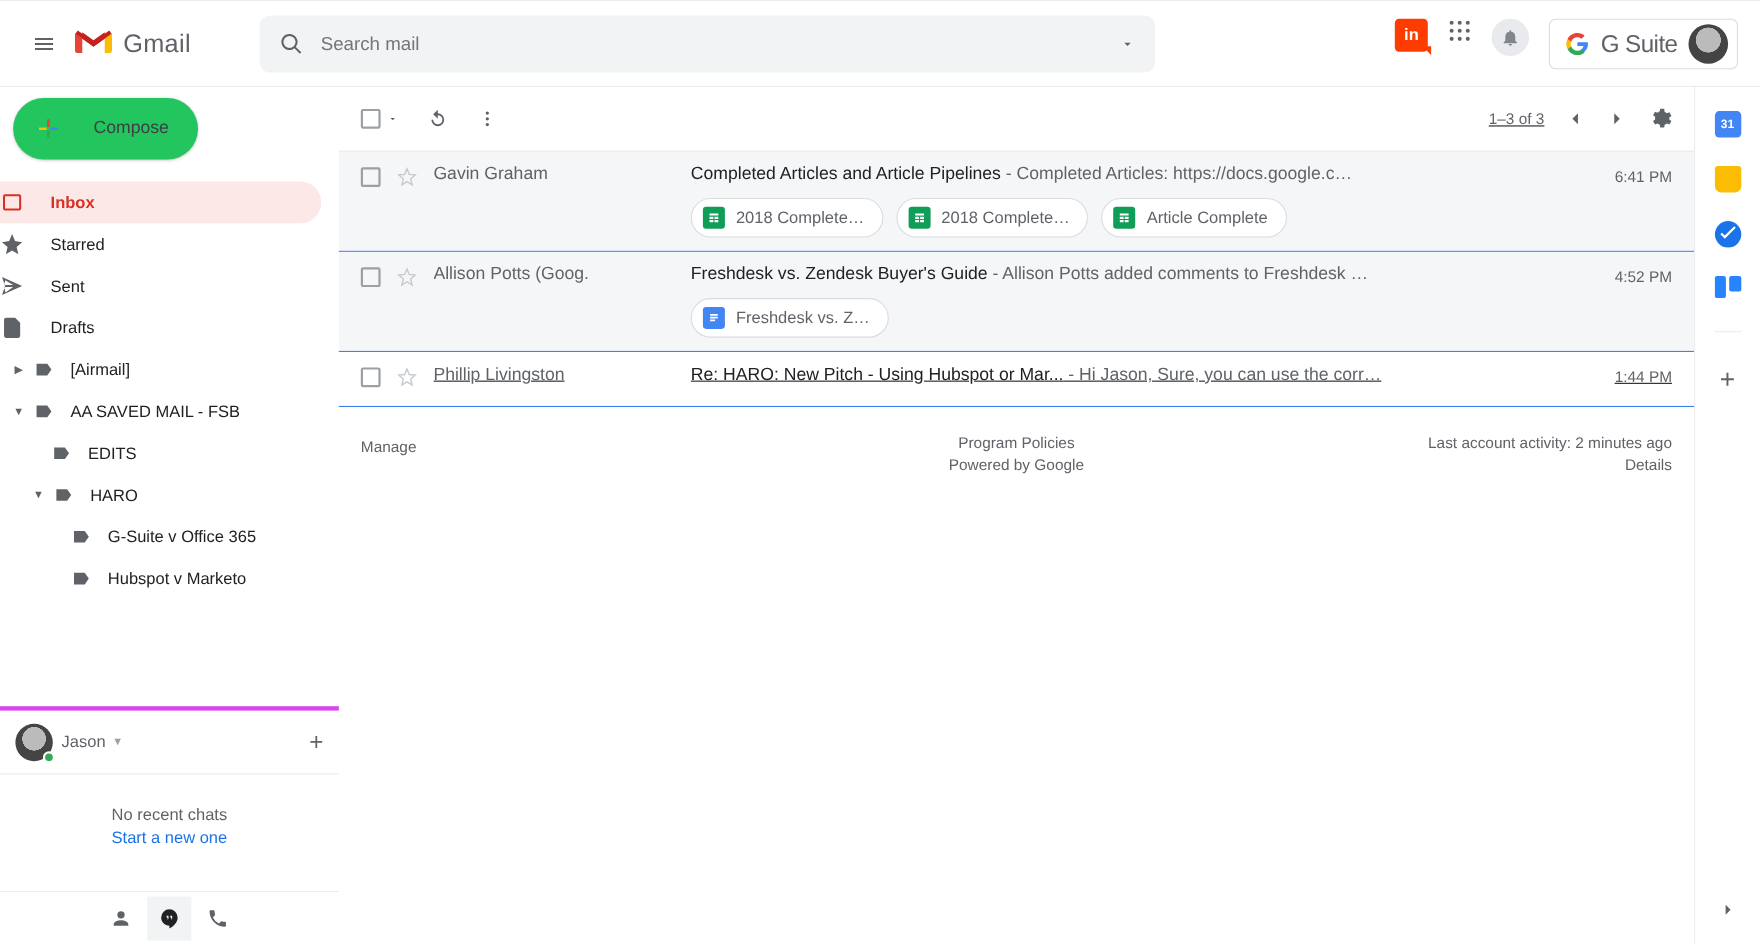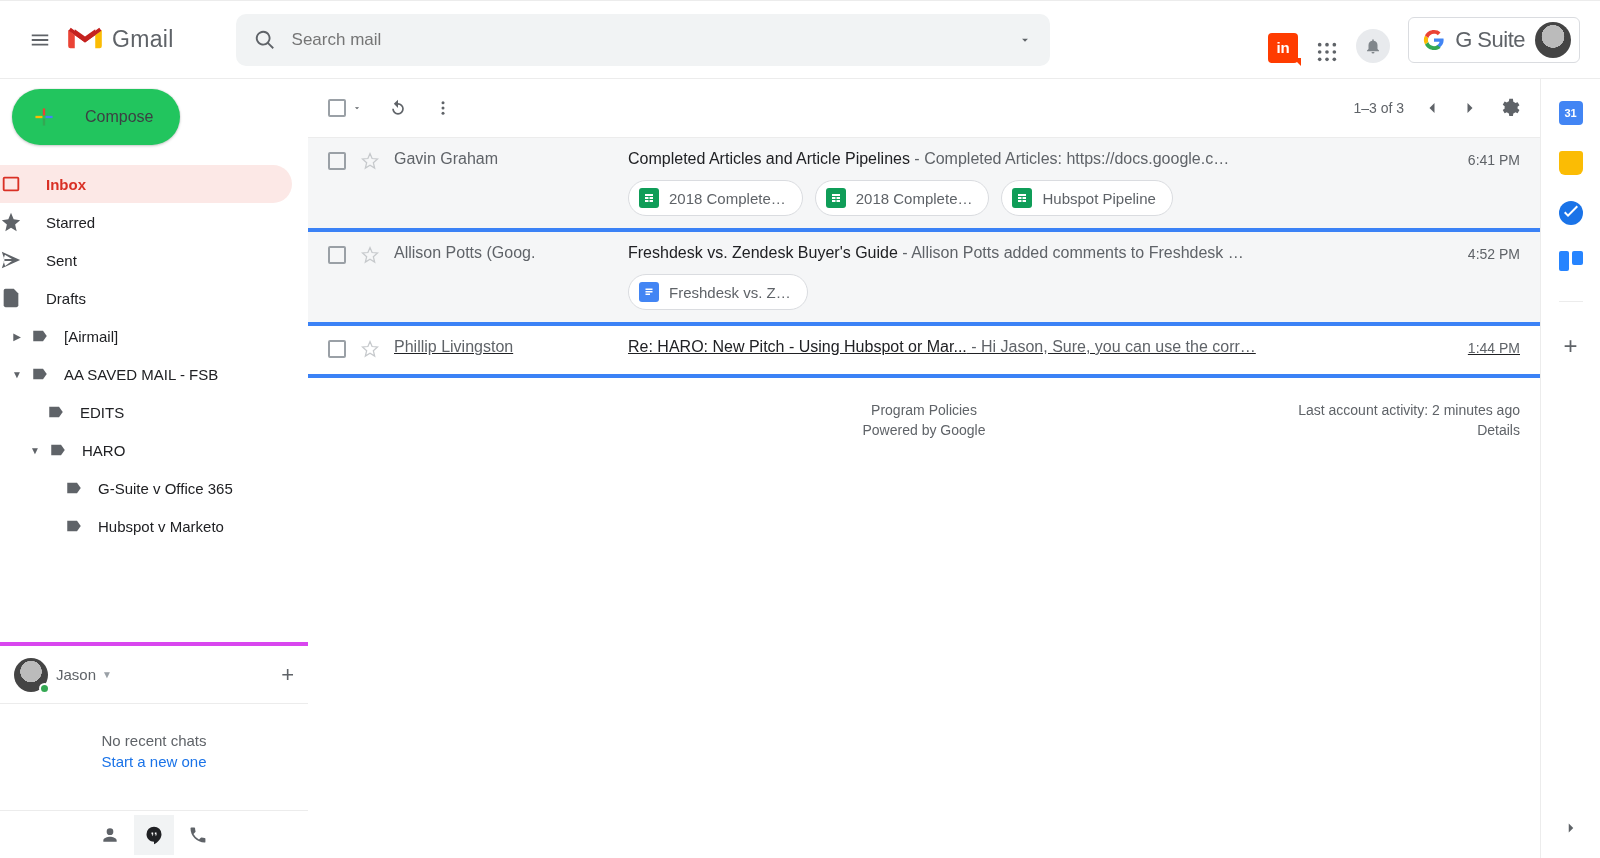--- a/index.html
+++ b/index.html
@@ -5,21 +5,21 @@
   * { box-sizing: border-box; margin: 0; padding: 0; }
   html, body { height: 100%; width: 100%; font-family: 'Product Sans', Arial, sans-serif; font-size: 15px; color: #202124; background:#fff; overflow:hidden; }
   .app { display:flex; flex-direction:column; height:858px; width:1600px; border-top:1px solid #ececec; }
   .header { height:78px; display:flex; align-items:center; padding:0 10px 0 10px; border-bottom:1px solid #ececec; }
   .hamburger { width:48px; height:48px; display:flex; align-items:center; justify-content:center; color:#5f6368; cursor:pointer; margin-left:6px;}
   .logo-m { margin-left:2px; }
   .brand-text { font-size:23px; color:#5f6368; margin-left:8px; letter-spacing:0.3px;}
   .search { flex:0 0 814px; height:52px; background:#f1f3f4; border-radius:10px; display:flex; align-items:center; margin-left:62px; padding:0 18px; }
   .search input { border:none; background:transparent; font-size:17px; color:#5f6368; flex:1; outline:none; margin-left:16px;}
   .search .dd { color:#5f6368; }
-  .hdr-right { display:flex; align-items:flex-end; gap:18px; margin-left:auto; padding-right:10px;}
+  .hdr-right { display:flex; align-items:flex-start; gap:18px; margin-left:auto; padding-right:10px;}
   .in-badge { width:30px; height:30px; background:#ff3c00; border-radius:4px; display:flex; align-items:center; justify-content:center; color:#fff; font-weight:bold; font-size:15px; position:relative;}
   .in-badge::after { content:""; position:absolute; right:-3px; bottom:-3px; width:0;height:0;border-left:8px solid transparent; border-top:8px solid #ff3c00;}
   .apps-icon { color:#5f6368; }
   .bell { width:34px; height:34px; background:#e8eaed; border-radius:50%; display:flex; align-items:center; justify-content:center; color:#80868b;}
   .gsuite-btn { display:flex; align-items:center; gap:10px; border:1px solid #dadce0; border-radius:6px; padding:4px 8px 4px 14px; height:46px;}
   .gsuite-text { font-size:22px; color:#5f6368; letter-spacing:-0.5px;}
   .avatar { width:36px; height:36px; border-radius:50%; background:#555; background: radial-gradient(circle at 50% 40%, #bbb 0 40%, #444 41% 100%); }
   .body { flex:1; display:flex; min-height:0; }
   .sidebar { width:308px; display:flex; flex-direction:column; padding-top:10px; }
   .compose { display:flex; align-items:center; gap:27px; width:168px; height:56px; border-radius:32px; box-shadow:0 1px 3px rgba(0,0,0,0.2), 0 0 0 1px rgba(0,0,0,0.03); margin-left:12px; padding-left:18px; font-size:16px; color:#3c4043; cursor:pointer; background:#22c55e;}
@@ -44,27 +44,27 @@
   .chat-dd { color:#9aa0a6; margin-left:6px; font-size:10px;}
   .plus { margin-left:auto; color:#5f6368; font-size:22px; cursor:pointer;}
   .chat-empty { text-align:center; padding:28px 0 40px; font-size:15px;}
   .chat-empty .l1 { color:#5f6368;}
   .chat-empty .l2 { color:#1a73e8; cursor:pointer; margin-top:4px;}
   .chat-footer { height:48px; display:flex; align-items:center; gap:4px; border-top:1px solid #ececec; padding-left:90px;}
   .chat-footer .ico { width:40px; height:40px; display:flex; align-items:center; justify-content:center; color:#5f6368; cursor:pointer;}
   .chat-footer .ico.active { background:#f1f3f4;}
   .main { flex:1; display:flex; min-width:0;}
   .list-pane { flex:1; display:flex; flex-direction:column; min-width:0;}
-  .toolbar { height:58px; display:flex; align-items:center; padding:0 20px 0 20px;}
+  .toolbar { height:58px; display:flex; align-items:center; padding:0 20px 0 20px;text-decoration:underline;}
   .tb-left { display:flex; align-items:center; gap:26px; color:#5f6368;}
   .cb-wrap { display:flex; align-items:center; gap:6px;}
   .checkbox { width:18px; height:18px; border:2px solid #9aa0a6; border-radius:2px;}
   .tb-right { margin-left:auto; display:flex; align-items:center; gap:18px; color:#5f6368; font-size:14px;}
   .msg-list { display:flex; flex-direction:column;}
-  .msg { display:flex; padding:12px 20px 12px 20px; border-bottom:4px solid #3b82f6; background:#f5f6f7; cursor:pointer; gap:14px;}
+  .msg { display:flex; padding:12px 20px 12px 20px; border-bottom:1px solid #3b82f6; background:#f5f6f7; cursor:pointer; gap:14px;}
   .msg:first-child { border-top:1px solid #ececec;}
   .msg .cb { flex:0 0 auto; padding-top:2px;}
   .msg .star { flex:0 0 auto; color:#c6c9cc; padding-top:1px;}
   .msg .sender { flex:0 0 220px; font-size:16px; color:#5f6368; padding-top:0px; white-space:nowrap; overflow:hidden; text-overflow:ellipsis;}
   .msg .content { flex:1; min-width:0; display:flex; flex-direction:column; gap:12px;}
   .subj-line { font-size:16px; color:#5f6368; white-space:nowrap; overflow:hidden; text-overflow:ellipsis;}
   .subj-line .subj { color:#202124;}
   .subj-line .sep { color:#5f6368;}
   .chips { display:flex; gap:12px; flex-wrap:wrap;}
   .chip { display:flex; align-items:center; gap:10px; height:36px; border:1px solid #dadce0; border-radius:18px; padding:0 16px 0 10px; font-size:15px; color:#5f6368; background:#fff;}
@@ -327,21 +327,21 @@
                       </svg>
                     </div>
                     <span>2018 Complete…</span>
                   </div>
                   <div class="chip">
                     <div class="doc-ic sheets">
                       <svg width="12" height="12" viewBox="0 0 24 24">
                         <path fill="#fff" d="M4 4h16v4H4V4m0 6h7v4H4v-4m9 0h7v4h-7v-4m-9 6h7v4H4v-4m9 0h7v4h-7v-4Z"></path>
                       </svg>
                     </div>
-                    <span>Hubspot Pipeline</span>
+                    <span>Article Complete</span>
                   </div>
                 </div>
     </div>
     <div class="time">6:41 PM</div>
             </div>
             <div class="msg">
     <div class="cb">
                 <div class="checkbox"></div>
               </div>
     <div class="star"><svg width="20" height="20" viewBox="0 0 24 24">
@@ -374,20 +374,21 @@
     <div class="content">
       <div class="subj-line"><span class="subj">Re: HARO: New Pitch - Using Hubspot or Mar...</span><span class="sep"> - </span><span>Hi Jason, Sure, you can use the corr…</span></div>
 
     </div>
     <div class="time">1:44 PM</div>
             </div>
           </div>
 
         <div class="footer-info">
           <div class="col">
+            <div class="line2">Manage</div>
           </div>
           <div class="col c">
             <div>Program Policies</div>
             <div class="line2">Powered by Google</div>
           </div>
           <div class="col r">
             <div>Last account activity: 2 minutes ago</div>
             <div class="line2">Details</div>
           </div>
         </div>

